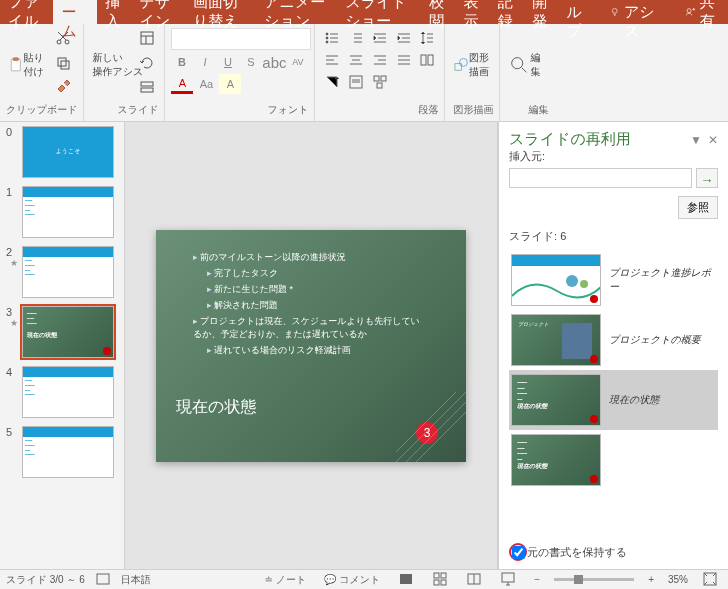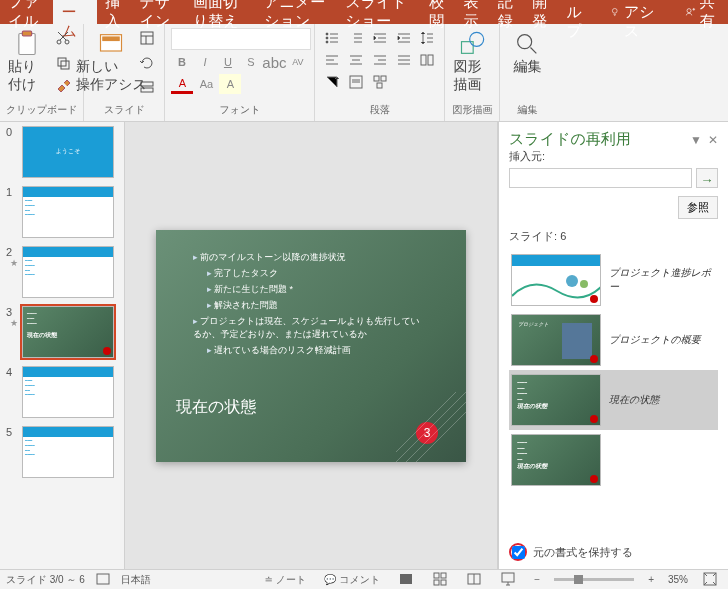--- a/index.html
+++ b/index.html
@@ -6,23 +6,23 @@
 body { width: 728px; height: 589px; background: #f3f3f3; overflow: hidden; font-size: 11px; }
 
 .tabs { background: #b7472a; height: 24px; display: flex; align-items: center; color: #fff; font-size: 15px; }
 .tabs .tab { padding: 4px 8px; cursor: pointer; }
 .tabs .tab.active { background: #f3f3f3; color: #b7472a; }
 .tabs .spacer { flex: 1; }
 .tabs .icon-btn { padding: 4px 8px; display: flex; align-items: center; gap: 4px; }
 
 .ribbon { background: #f3f3f3; height: 98px; border-bottom: 1px solid #d0d0d0; display: flex; }
 .ribbon-group { border-right: 1px solid #d8d8d8; padding: 4px 6px; display: flex; flex-direction: column; justify-content: space-between; }
-.ribbon-group .label { font-size: 10px; color: #666; text-align: center; padding-top: 2px; }
+.ribbon-group .label { font-size: 10px; color: #666; text-align: right; padding-top: 2px; }
 .ribbon-group .tools { display: flex; gap: 4px; flex: 1; }
-.ribbon-btn-lg { width: 42px; display: flex; flex-direction: column; align-items: center; font-size: 14px; color: #444; padding: 2px; }
+.ribbon-btn-lg { width: 42px; display: flex; flex-direction: row; align-items: center; font-size: 10px; color: #444; padding: 2px; }
 .ribbon-btn-lg svg { width: 28px; height: 28px; }
 .ribbon-grid { display: grid; grid-template-columns: repeat(3, 22px); gap: 1px; }
 .ribbon-grid div, .ribbon-row span { width: 22px; height: 20px; display: flex; align-items: center; justify-content: center; color: #888; font-size: 11px; }
 .ribbon-row { display: flex; gap: 2px; }
 .font-stack { display: flex; flex-direction: column; gap: 2px; }
 
 .work { display: flex; height: 447px; }
 .thumbs { width: 125px; background: #f3f3f3; border-right: 1px solid #d0d0d0; overflow: hidden; }
 .thumb-row { display: flex; align-items: flex-start; padding: 4px; gap: 4px; }
 .thumb-num { width: 12px; font-size: 11px; color: #555; }
@@ -55,21 +55,21 @@
 .panel-browse { text-align: right; margin: 4px 0 10px 0; }
 .panel-browse button { border: 1px solid #ccc; background: #f5f5f5; padding: 3px 8px; font-size: 11px; }
 .reuse-list { overflow-y: auto; flex: 1; font-style: italic; }
 .reuse-item { display: flex; align-items: center; gap: 8px; padding: 4px 2px; cursor: pointer; }
 .reuse-item.sel { background: #cfcfcf; }
 .reuse-thumb { width: 90px; height: 52px; border: 1px solid #bbb; background: #fff; position: relative; flex-shrink: 0; overflow: hidden; }
 .reuse-thumb.green { background: linear-gradient(135deg, #5a8668, #3a5e48); }
 .reuse-thumb .title-strip { height: 11px; background: #1b9dd6; }
 .reuse-thumb .dot { position: absolute; bottom: 2px; right: 2px; width: 8px; height: 8px; background: #c00; border-radius: 50%; }
 .reuse-text { font-size: 10px; color: #333; }
-.panel-foot { margin-top: 6px; display: flex; align-items: center; gap: 6px; }
+.panel-foot { margin-top: 6px; display: flex; align-items: center; }
 .panel-foot .cb-wrap { width: 18px; height: 18px; border: 2px solid #d23; border-radius: 50%; display: flex; align-items: center; justify-content: center; }
 .panel-foot input { margin: 0; }
 
 .status { height: 20px; background: #f3f3f3; border-top: 1px solid #d0d0d0; display: flex; align-items: center; font-size: 10px; color: #555; padding: 0 6px; gap: 10px; }
 .status .sep { flex: 1; }
 .status .vbtn { padding: 0 4px; color: #666; }
 .status .zoom-track { width: 80px; height: 3px; background: #bbb; position: relative; }
 .status .zoom-track::after { content: ""; position: absolute; left: 25%; top: -3px; width: 9px; height: 9px; background: #888; }
 
 svg.ico { width: 16px; height: 16px; }

